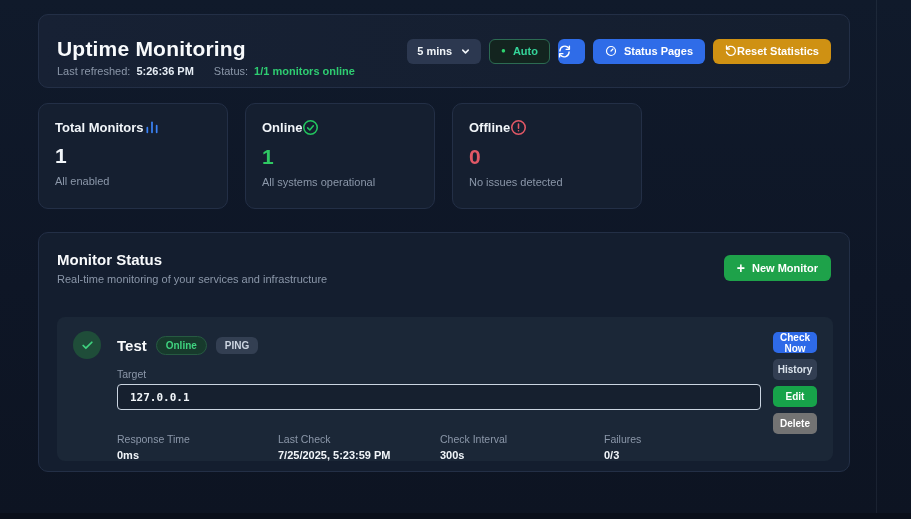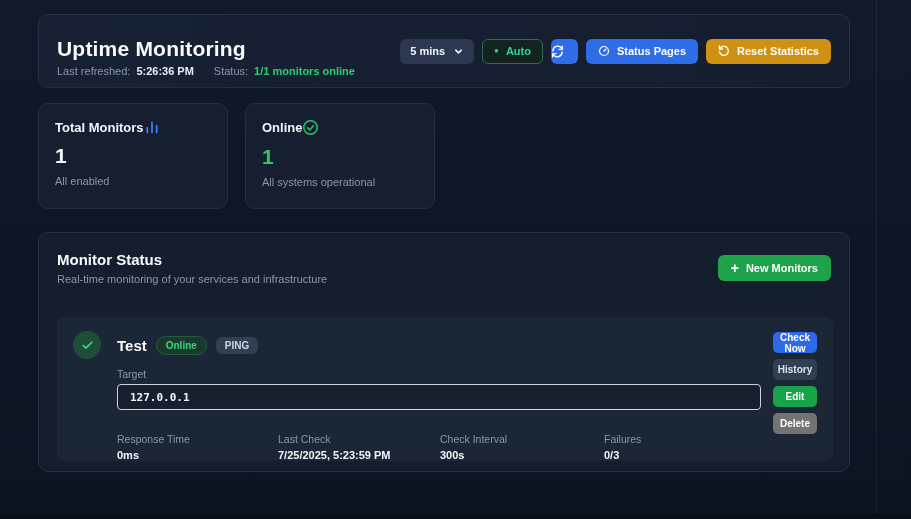--- a/index.html
+++ b/index.html
@@ -28,21 +28,21 @@
   .subtitle-row .spacer { width:8px; }
 
   .header-controls { display:flex; align-items:center; gap:8px; }
   .ctl { height:25px; border-radius:6px; font-size:11px; font-weight:bold; display:flex; align-items:center; justify-content:flex-start; cursor:pointer; border:none; color:#fff; font-family:"Liberation Sans", sans-serif; }
   .select-ctl { background:#2c3850; padding:0 10px; gap:8px; color:#f1f5f9; }
   .select-ctl svg { margin-top:1px; }
   .auto-ctl { background:#13241f; border:1px solid #2c6b52; color:#34d399; padding:0 11px; gap:7px; }
   .auto-dot { font-size:8px; line-height:1; color:#2dd36f; }
   .icon-ctl { width:27px; background:#2f6ce8; }
   .blue-ctl { background:#2f6ce8; padding:0 12px; gap:7px; }
-  .amber-ctl { background:#cf9113; padding:0 12px; gap:7px; }
+  .amber-ctl { background:#cf9113; padding:0 12px; }
 
   
   .stats-row { position:absolute; left:38px; top:103px; width:812px; display:flex; gap:17px; }
   .stat-card {
     width:190px; height:106px; background:#151f30;
     border:1px solid #232f46; border-radius:10px; padding:15px 16px 0;
   }
   .stat-head { display:flex; align-items:center; }
   .stat-label { font-size:13px; font-weight:bold; color:#f1f5f9; }
   .stat-value { margin-top:9px; font-size:21px; font-weight:bold; color:#f1f5f9; }
@@ -189,32 +189,46 @@
         <svg width="17" height="17" viewBox="0 0 24 24" fill="none" stroke="#22c55e" stroke-width="2.2" stroke-linecap="round" stroke-linejoin="round">
             <circle cx="12" cy="12" r="9.5"></circle>
             <polyline points="8 12.5 11 15.5 16 9.5"></polyline>
           </svg>
       </span>
     </div>
     <div class="stat-value green">1</div>
     <div class="stat-sub">All systems operational</div>
   </div>
 
+  <div class="stat-card">
+    <div class="stat-head">
+      <span class="stat-label">Offline</span>
+      <span>
+        <svg width="17" height="17" viewBox="0 0 24 24" fill="none" stroke="#e15866" stroke-width="2.2" stroke-linecap="round">
+            <circle cx="12" cy="12" r="9.5"></circle>
+            <line x1="12" y1="7" x2="12" y2="13"></line>
+            <line x1="12" y1="16.5" x2="12" y2="16.6"></line>
+          </svg>
+      </span>
+    </div>
+    <div class="stat-value red">0</div>
+    <div class="stat-sub">No issues detected</div>
+  </div>
 
 </div>
 
 <div class="monitor-panel">
   <div class="panel-head">
     <div>
       <div class="panel-title">Monitor Status</div>
       <div class="panel-sub">Real-time monitoring of your services and infrastructure</div>
     </div>
     <button class="new-monitor-btn">
       <span class="plus-glyph">+</span>
-      <span>New Monitors</span>
+      <span>New Monitor</span>
     </button>
   </div>
 
   <div class="monitor-card">
     <div class="monitor-top">
       <div class="monitor-avatar">
         <span>
           <svg width="13" height="13" viewBox="0 0 24 24" fill="none" stroke="#3fd37f" stroke-width="3.2" stroke-linecap="round" stroke-linejoin="round">
               <polyline points="20 6 9 17 4 12"></polyline>
             </svg>

